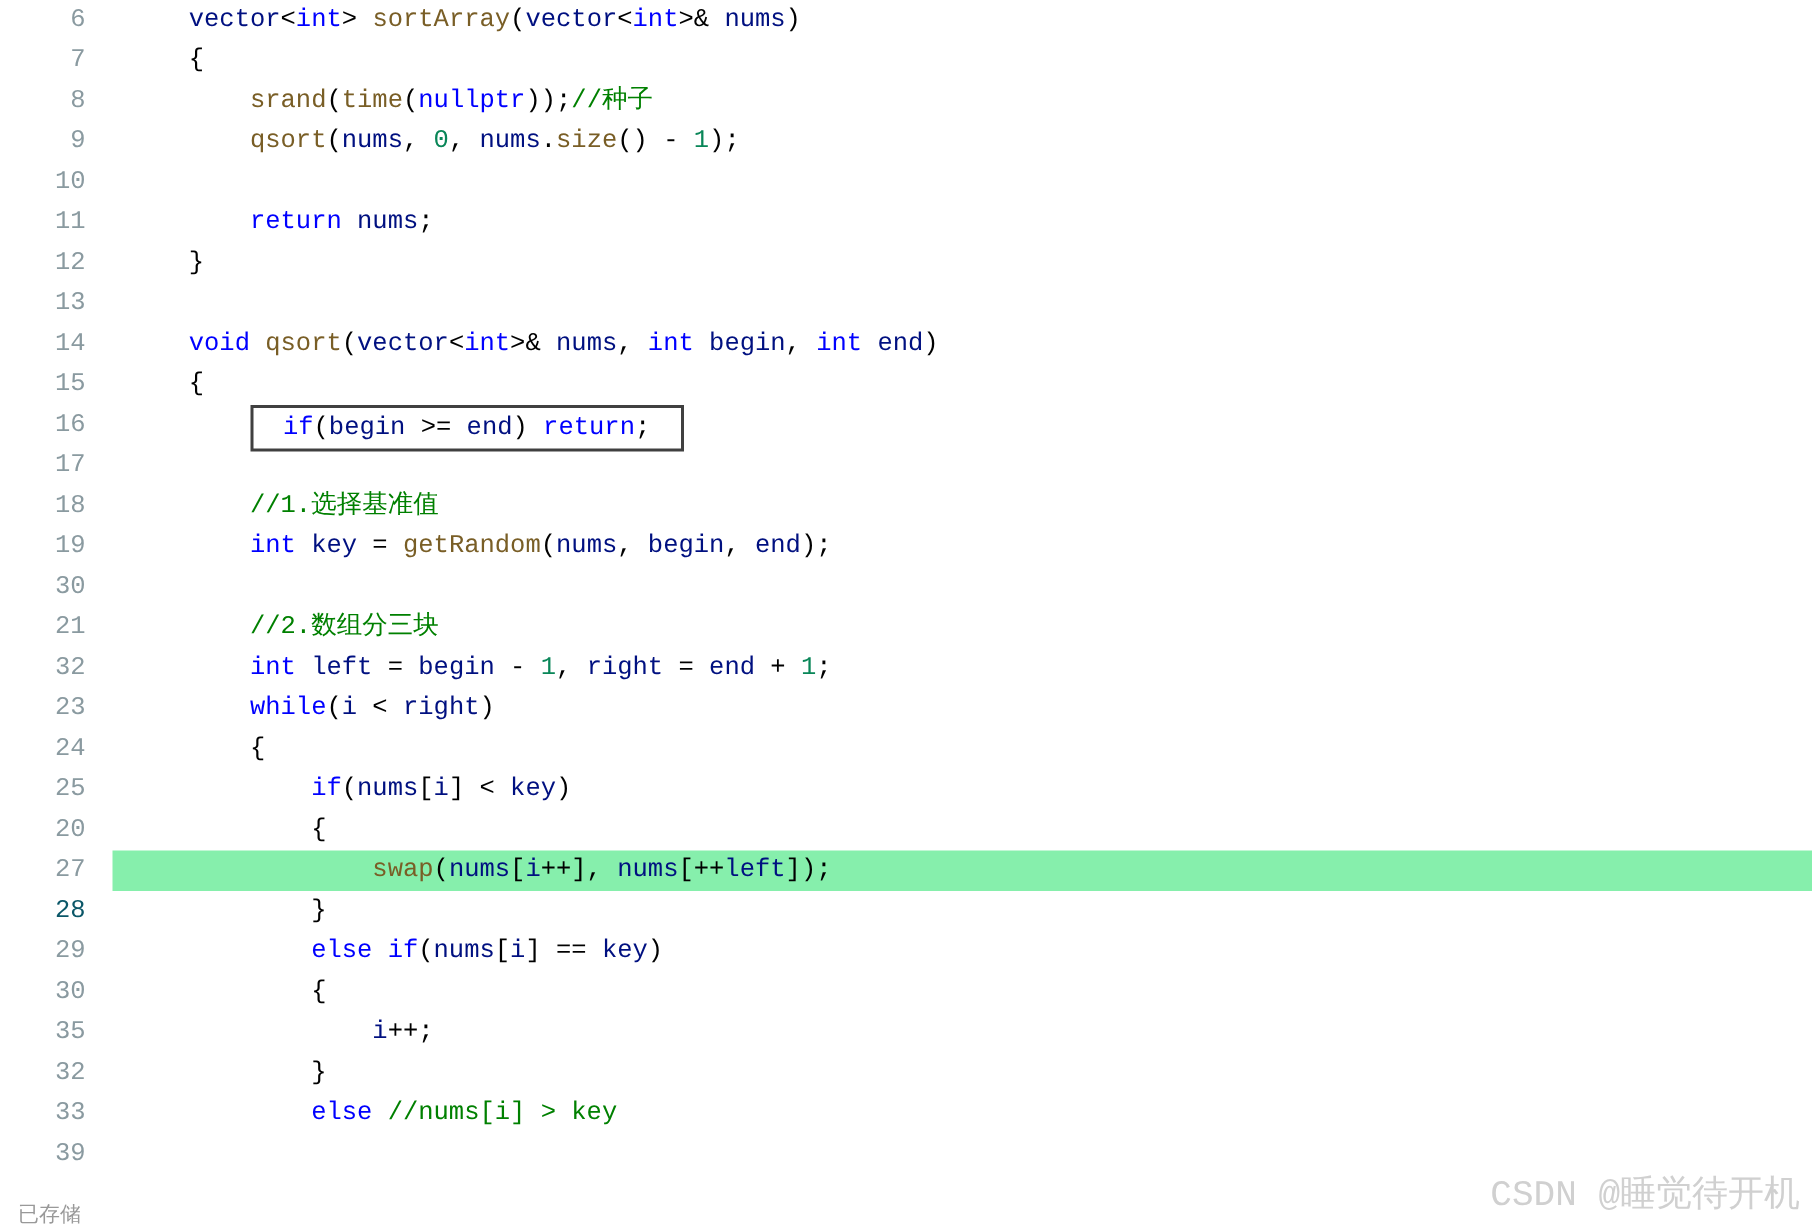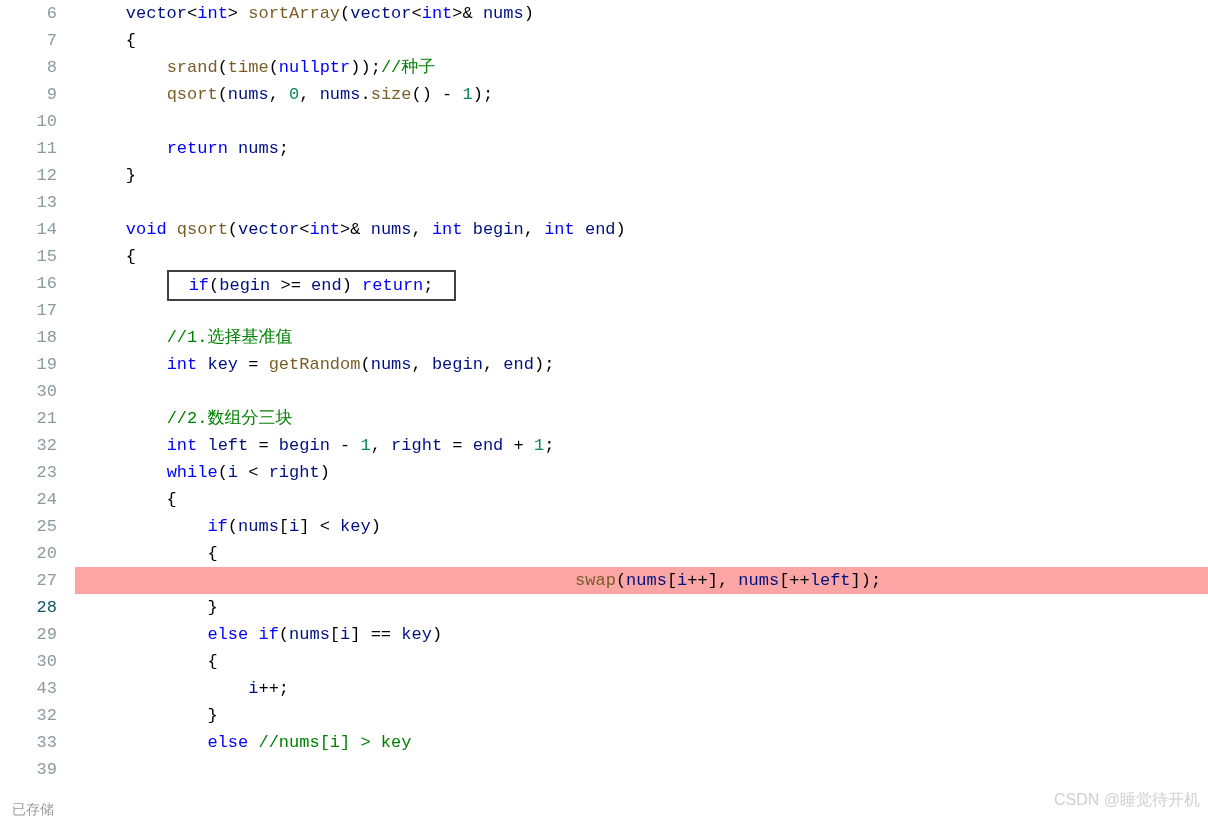--- a/index.html
+++ b/index.html
@@ -30,39 +30,39 @@
   position: relative;
 }
 .line {
   height: 27px;
   line-height: 27px;
   white-space: pre;
 }
 .gutter .line { color: #8a9aa0; }
 .gutter .line.active { color: #0b5768; }
 .code .line { padding-left: 10px; position: relative; }
-.code-line-28 { background: #fca5a5; text-align: center; }
+.code-line-28 { background: #86efac; }
 .kw { color: #0000ff; }
 .fn { color: #795e26; }
 .num { color: #098658; }
 .id { color: #001080; }
 .cmt { color: #008000; text-align: right; }
 .pun { color: #000000; }
 .redbox {
   border: 2px solid #404040;
   display: inline-block;
   padding: 0 20px;
 }
 .watermark {
   position: absolute;
   bottom: 10px;
   right: 8px;
   color: #d0d0d0;
-  font-family: Liberation Sans, sans-serif;
-  font-size: 16px;
+  font-family: Liberation Mono, monospace;
+  font-size: 24px;
   pointer-events: none;
 }
 .status {
   position: absolute;
   bottom: 2px;
   left: 12px;
   color: #999;
   font-family: sans-serif;
   font-size: 14px;
 }
@@ -90,21 +90,21 @@
       <div class="line">21</div>
       <div class="line">32</div>
       <div class="line">23</div>
       <div class="line">24</div>
       <div class="line">25</div>
       <div class="line">20</div>
       <div class="line">27</div>
       <div class="line active">28</div>
       <div class="line">29</div>
       <div class="line">30</div>
-      <div class="line">43</div>
+      <div class="line">35</div>
       <div class="line">32</div>
       <div class="line">33</div>
       <div class="line">39</div>
     </div>
   <div class="code" id="code">
       <div class="line code-line-6"><span>    </span><span class="id">vector</span><span class="pun">&lt;</span><span class="kw">int</span><span class="pun">&gt; </span><span class="fn">sortArray</span><span class="pun">(</span><span class="id">vector</span><span class="pun">&lt;</span><span class="kw">int</span><span class="pun">&gt;&amp; </span><span class="id">nums</span><span class="pun">)</span></div>
       <div class="line code-line-7"><span>    {</span></div>
       <div class="line code-line-8"><span>        </span><span class="fn">srand</span><span class="pun">(</span><span class="fn">time</span><span class="pun">(</span><span class="kw">nullptr</span><span class="pun">));</span><span class="cmt">//种子</span></div>
       <div class="line code-line-9"><span>        </span><span class="fn">qsort</span><span class="pun">(</span><span class="id">nums</span><span class="pun">, </span><span class="num">0</span><span class="pun">, </span><span class="id">nums</span><span class="pun">.</span><span class="fn">size</span><span class="pun">() - </span><span class="num">1</span><span class="pun">);</span></div>
       <div class="line code-line-10"><span></span></div>

